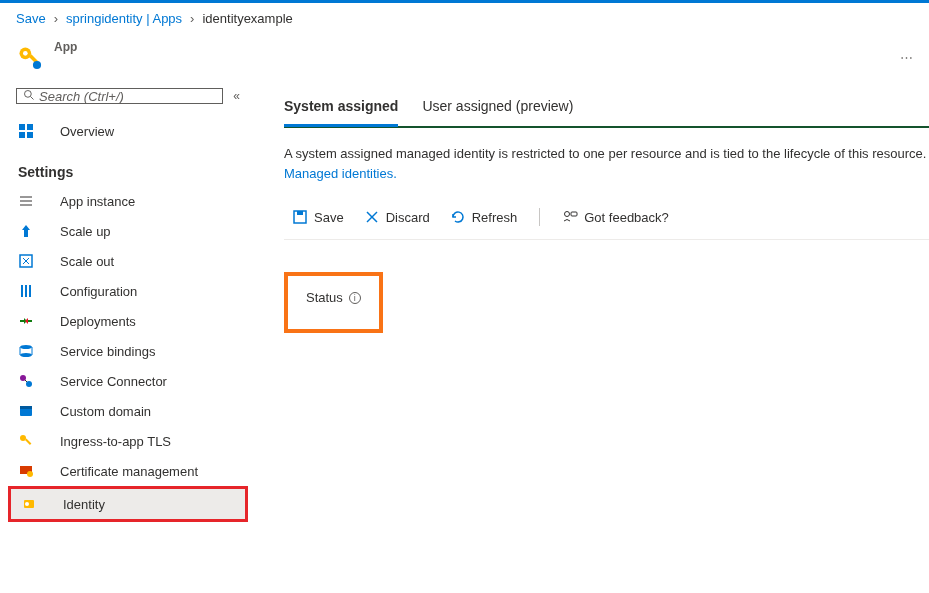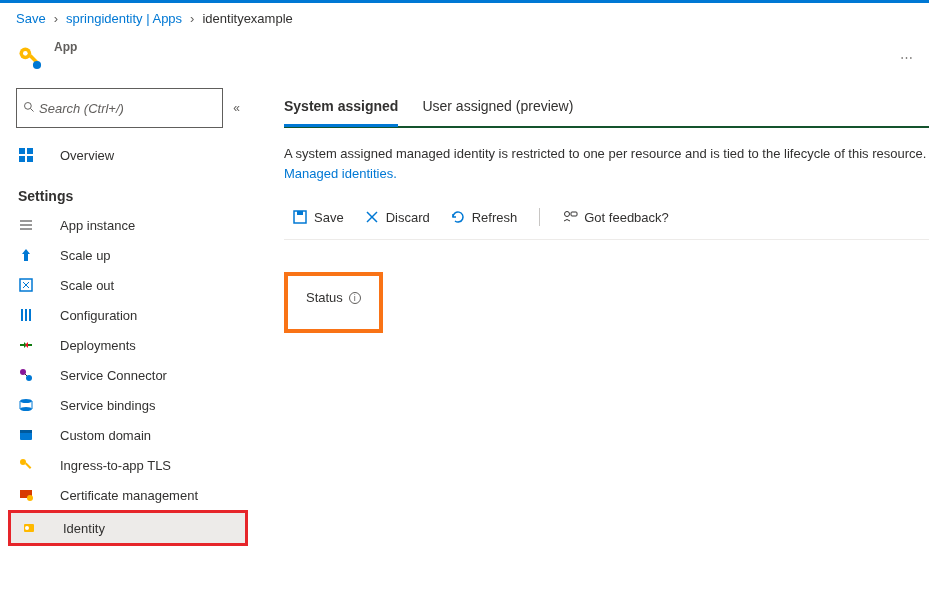--- a/index.html
+++ b/index.html
@@ -14,21 +14,21 @@
     .header-icon { width: 28px; height: 28px; margin-top: 6px; }
     .header-text { flex: 1; }
     .header-title { font-size: 24px; font-weight: 600; color: #323130; }
     .header-title .sub { font-weight: 400; color: #605e5c; }
     .header-subtitle { font-size: 12px; color: #605e5c; margin-top: 2px; font-weight: bold; }
     .header-more { color: #605e5c; margin-left: 20px; margin-top: 12px; cursor: pointer; }
     
     .content { display: flex; }
     .sidebar { width: 256px; padding: 0 8px; flex-shrink: 0; }
     .search-row { display: flex; align-items: center; gap: 10px; padding: 4px 8px; }
-    .search-box { flex: 1; display: flex; align-items: center; border: 1px solid #605e5c; height: 40px; padding: 0 6px; }
+    .search-box { flex: 1; display: flex; align-items: center; border: 1px solid #605e5c; height: 16px; padding: 0 6px; }
     .search-box input { border: none; outline: none; font-size: 13px; width: 100%; font-style: italic; color: #605e5c; background: transparent; }
     .search-box input::placeholder { font-style: italic; color: #605e5c; }
     .search-icon { color: #605e5c; margin-right: 4px; font-size: 12px; }
     .collapse-icon { color: #605e5c; cursor: pointer; font-size: 12px; }
     
     .sidebar-section { margin-top: 12px; }
     .sidebar-section-title { font-weight: 600; font-size: 14px; padding: 6px 10px; }
     .sidebar-item { display: flex; align-items: center; gap: 26px; padding: 7px 10px; cursor: pointer; font-size: 13px; }
     .sidebar-item.selected { background: #edebe9; }
     .sidebar-item .icon { width: 16px; height: 16px; display: flex; align-items: center; justify-content: center; flex-shrink: 0; }
@@ -163,43 +163,43 @@
               <path d="M6 5 L9 8 L6 11" fill="#107c10"></path>
               <path d="M10 11 L7 8 L10 5" fill="#e81123"></path>
             </svg>
           </span>
         <span>Deployments</span>
       </div>
 
       <div class="sidebar-item">
         <span class="icon">
             <svg width="16" height="16" viewBox="0 0 16 16">
-              <circle cx="5" cy="5" r="3" fill="#881798"></circle>
-              <circle cx="11" cy="11" r="3" fill="#0078d4"></circle>
-              <line x1="7" y1="7" x2="9" y2="9" stroke="#323130"></line>
-            </svg>
-          </span>
-        <span>Service Connector</span>
-      </div>
-
-      <div class="sidebar-item">
-        <span class="icon">
-            <svg width="16" height="16" viewBox="0 0 16 16">
               <ellipse cx="8" cy="4" rx="6" ry="2" fill="#0078d4"></ellipse>
               <ellipse cx="8" cy="12" rx="6" ry="2" fill="#0078d4"></ellipse>
               <line x1="2" y1="4" x2="2" y2="12" stroke="#0078d4"></line>
               <line x1="14" y1="4" x2="14" y2="12" stroke="#0078d4"></line>
             </svg>
           </span>
         <span>Service bindings</span>
       </div>
 
       <div class="sidebar-item">
         <span class="icon">
             <svg width="16" height="16" viewBox="0 0 16 16">
+              <circle cx="5" cy="5" r="3" fill="#881798"></circle>
+              <circle cx="11" cy="11" r="3" fill="#0078d4"></circle>
+              <line x1="7" y1="7" x2="9" y2="9" stroke="#323130"></line>
+            </svg>
+          </span>
+        <span>Service Connector</span>
+      </div>
+
+      <div class="sidebar-item">
+        <span class="icon">
+            <svg width="16" height="16" viewBox="0 0 16 16">
               <rect x="2" y="3" width="12" height="10" rx="1" fill="#0078d4"></rect>
               <rect x="2" y="3" width="12" height="3" fill="#005a9e"></rect>
             </svg>
           </span>
         <span>Custom domain</span>
       </div>
 
       <div class="sidebar-item">
         <span class="icon">
             <svg width="16" height="16" viewBox="0 0 16 16">

